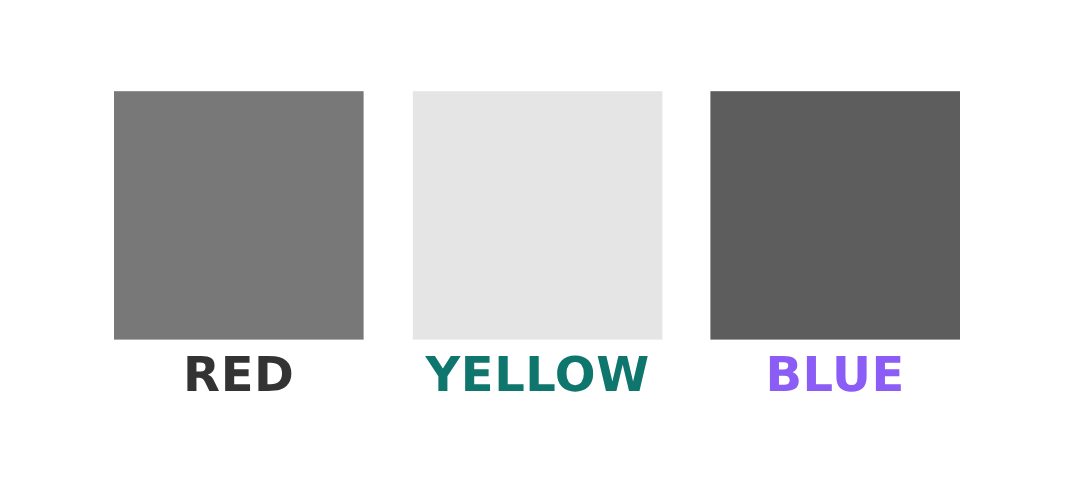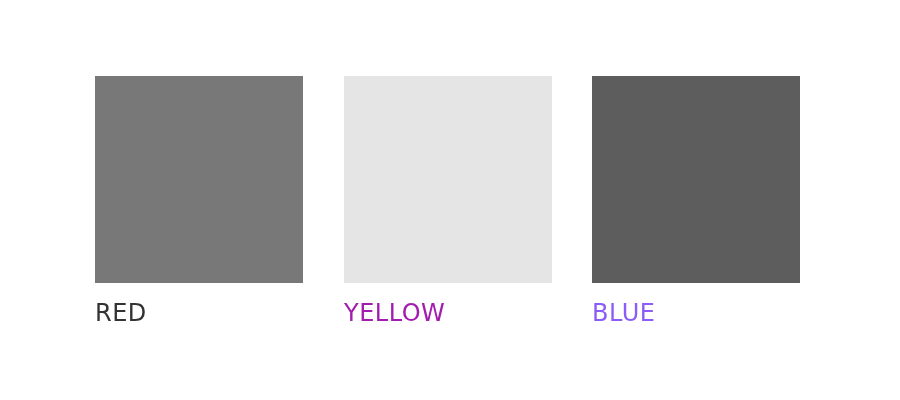--- a/index.html
+++ b/index.html
@@ -30,24 +30,24 @@
     width: 208px;
     height: 207px;
     display: block;
   }
 
   .swatch-label {
     position: absolute;
     top: 219px;
     left: 0;
     width: 208px;
-    text-align: left;
-    font-size: 24px;
+    text-align: center;
+    font-size: 40px;
     line-height: 36px;
-    font-weight: 400;
+    font-weight: 700;
     letter-spacing: 0.5px;
     color: #333333;
     white-space: nowrap;
   }
 
   #swatch-group-0 { left: 95px; }
   #swatch-group-1 { left: 344px; }
   #swatch-group-2 { left: 592px; }
 </style>
 </head>
@@ -55,21 +55,21 @@
 
 <div id="swatch-board" style="background: rgb(255, 255, 255);">
 
   <div class="swatch-group" id="swatch-group-0">
     <div class="swatch-chip" style="background-color: rgb(120, 120, 120);"></div>
     <div class="swatch-label" style="color: rgb(51, 51, 51);">RED</div>
   </div>
 
   <div class="swatch-group" id="swatch-group-1">
     <div class="swatch-chip" style="background-color: rgb(229, 229, 229);"></div>
-    <div class="swatch-label" style="color: #a21caf;">YELLOW</div>
+    <div class="swatch-label" style="color: #0f766e;">YELLOW</div>
   </div>
 
   <div class="swatch-group" id="swatch-group-2">
     <div class="swatch-chip" style="background-color: rgb(93, 93, 93);"></div>
     <div class="swatch-label" style="color: #8b5cf6;">BLUE</div>
   </div>
 
 </div>
 
 </body></html>

